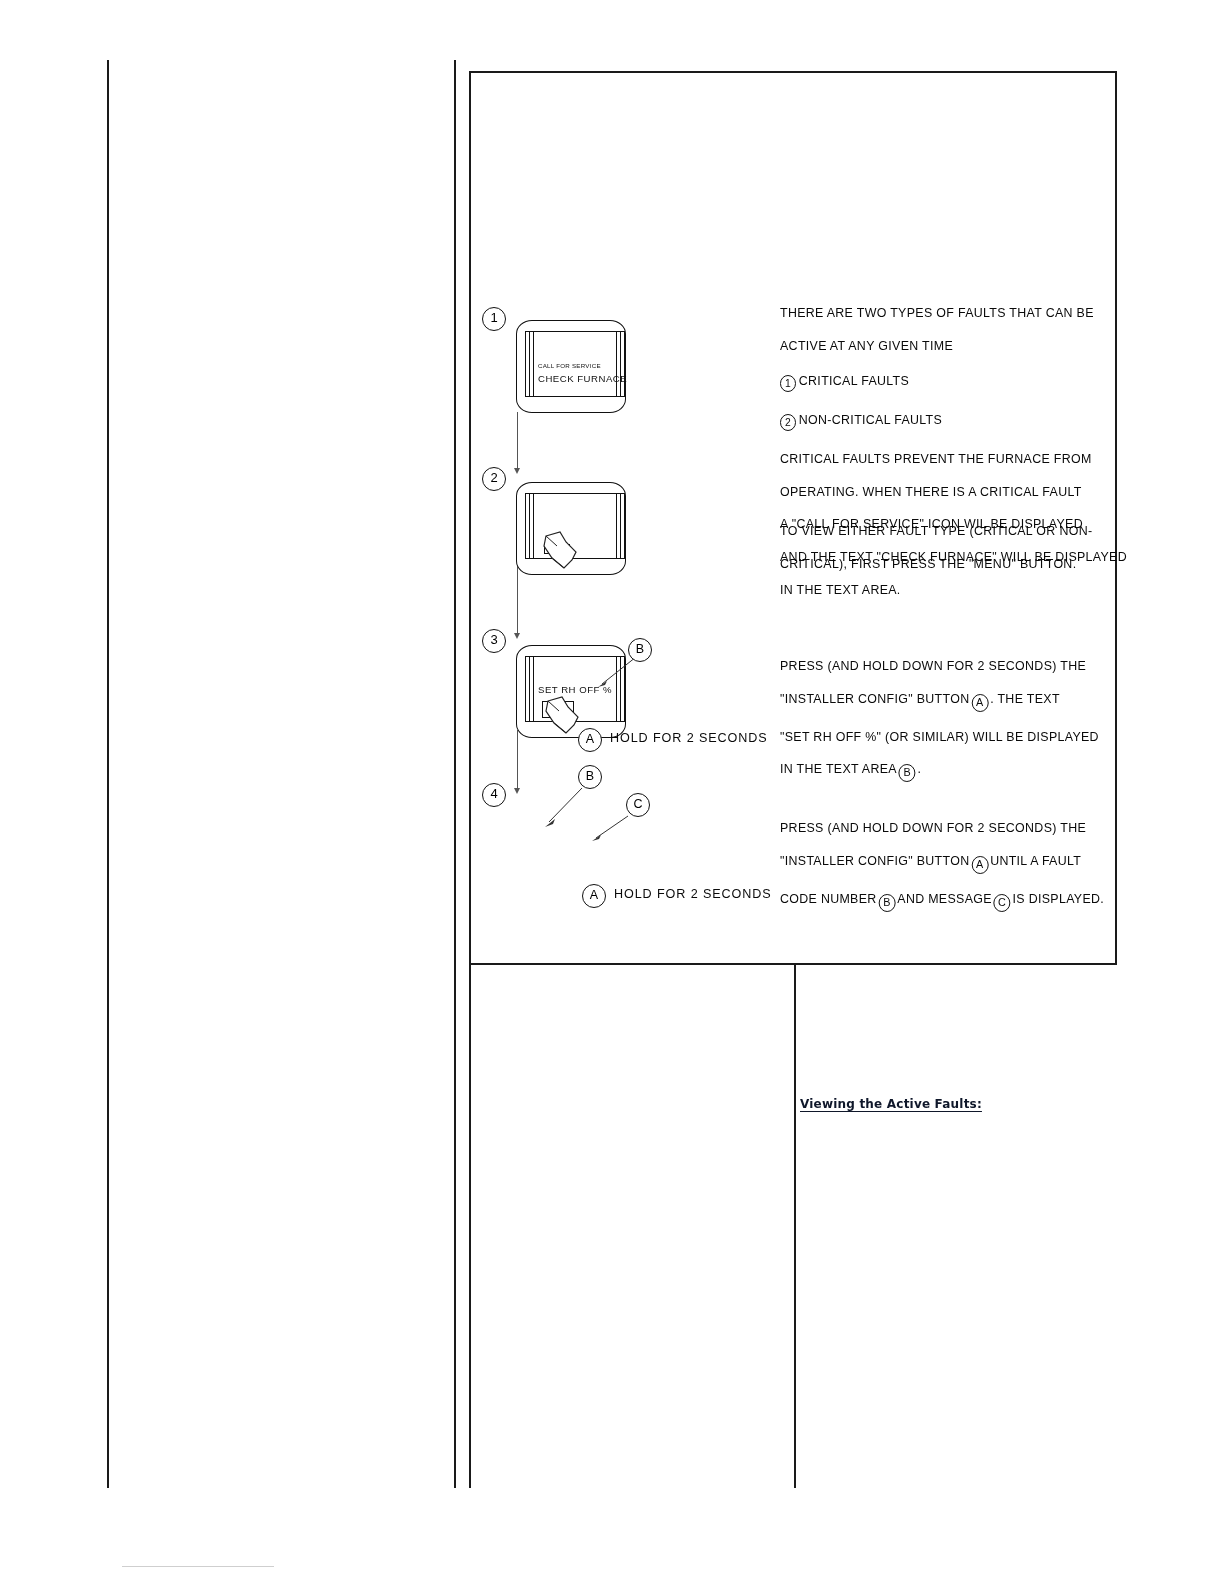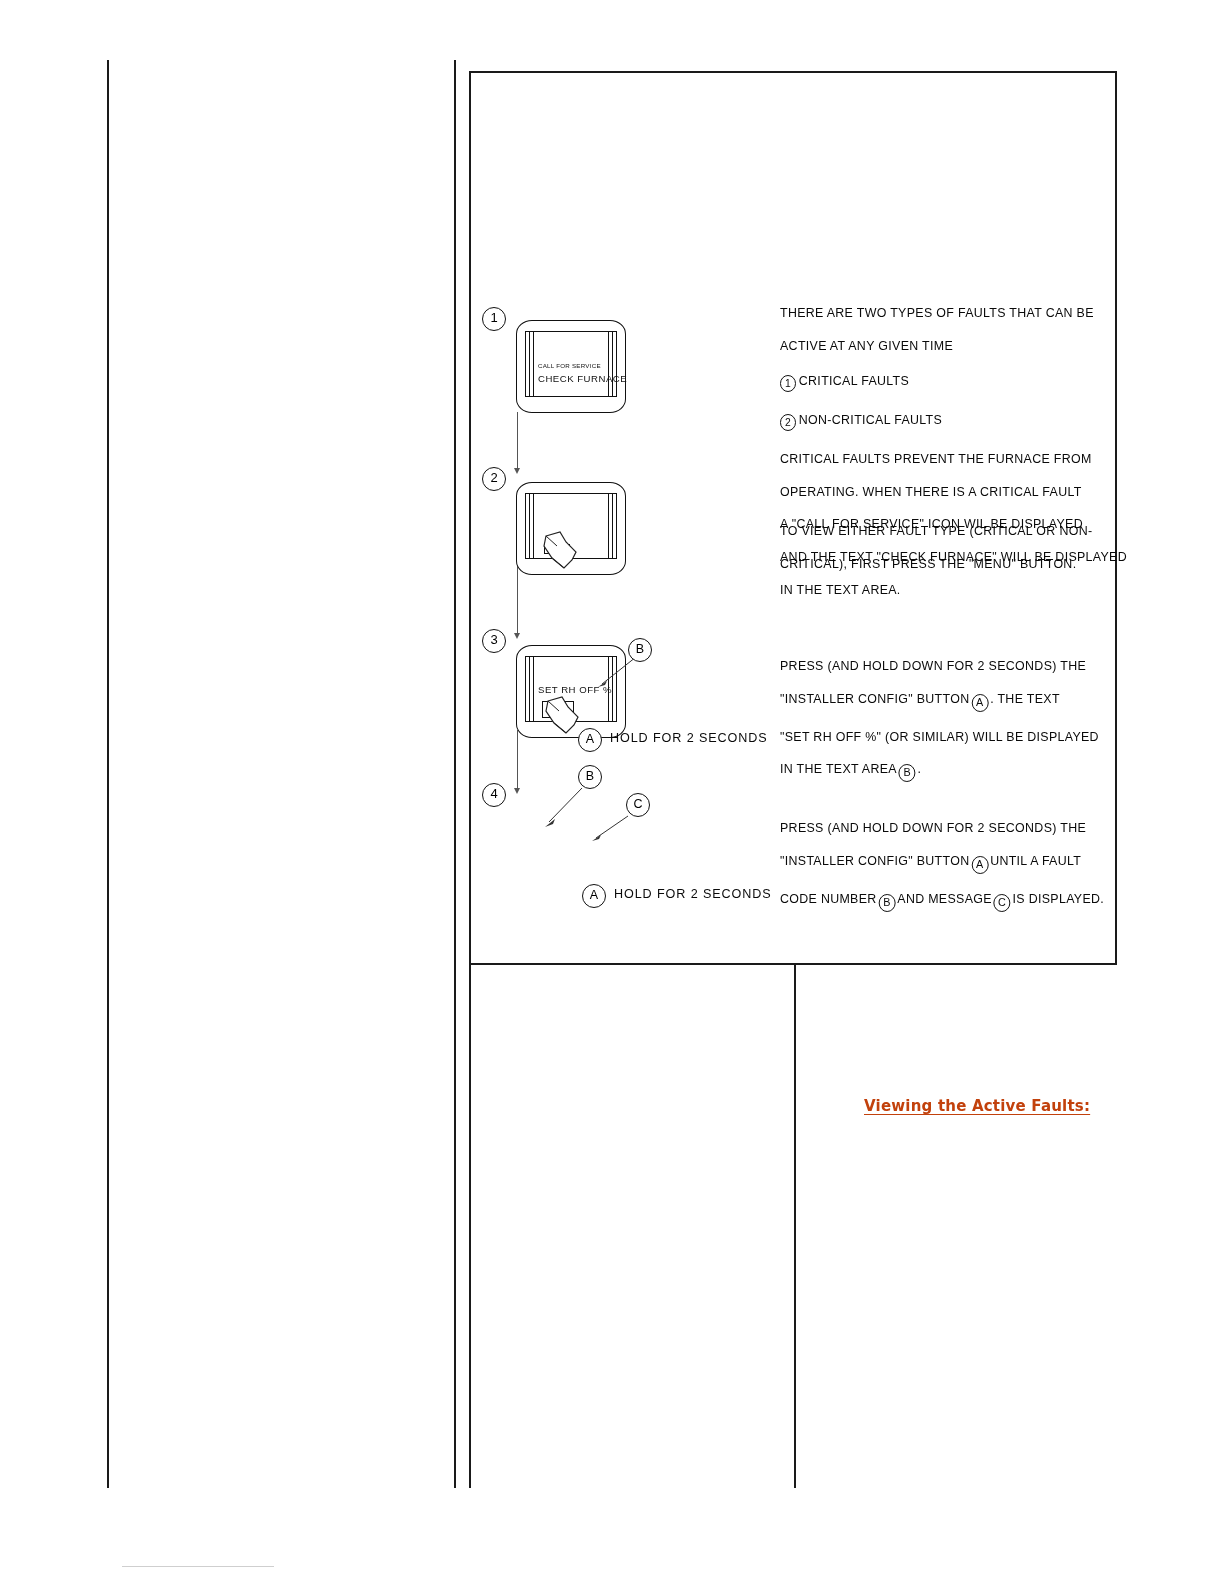--- a/index.html
+++ b/index.html
@@ -107,21 +107,21 @@
     width: 110px;
     height: 93px;
     border: 1.7px solid #111;
     border-radius: 16px / 14px;
     box-sizing: border-box;
     background: #fff;
   }
   .device .screen {
     position: absolute;
     left: 9px; top: 11px;
-    width: 92px;
+    width: 100px;
     height: 66px;
     border: 1.5px solid #111;
     box-sizing: border-box;
     background: #fff;
   }
   .device .band-l, .device .band-r {
     position: absolute;
     top: 0;
     width: 5px;
     height: 100%;
@@ -223,27 +223,27 @@
     font-family: "Liberation Sans", sans-serif;
     font-size: 12.6px;
     letter-spacing: 0.9px;
     white-space: nowrap;
     color: #0a0a0a;
   }
 
   
   #section-heading {
     position: absolute;
-    left: 864px;
+    left: 800px;
     top: 1097px;
     font-family: "DejaVu Sans", sans-serif;
-    font-size: 15px;
+    font-size: 12px;
     font-weight: bold;
     letter-spacing: 0.2px;
-    color: #c2410c;
+    color: #0f172a;
     text-decoration: underline;
     text-underline-offset: 3px;
     white-space: nowrap;
   }
 </style>
 </head>
 <body>
 
 <div id="page">
 

